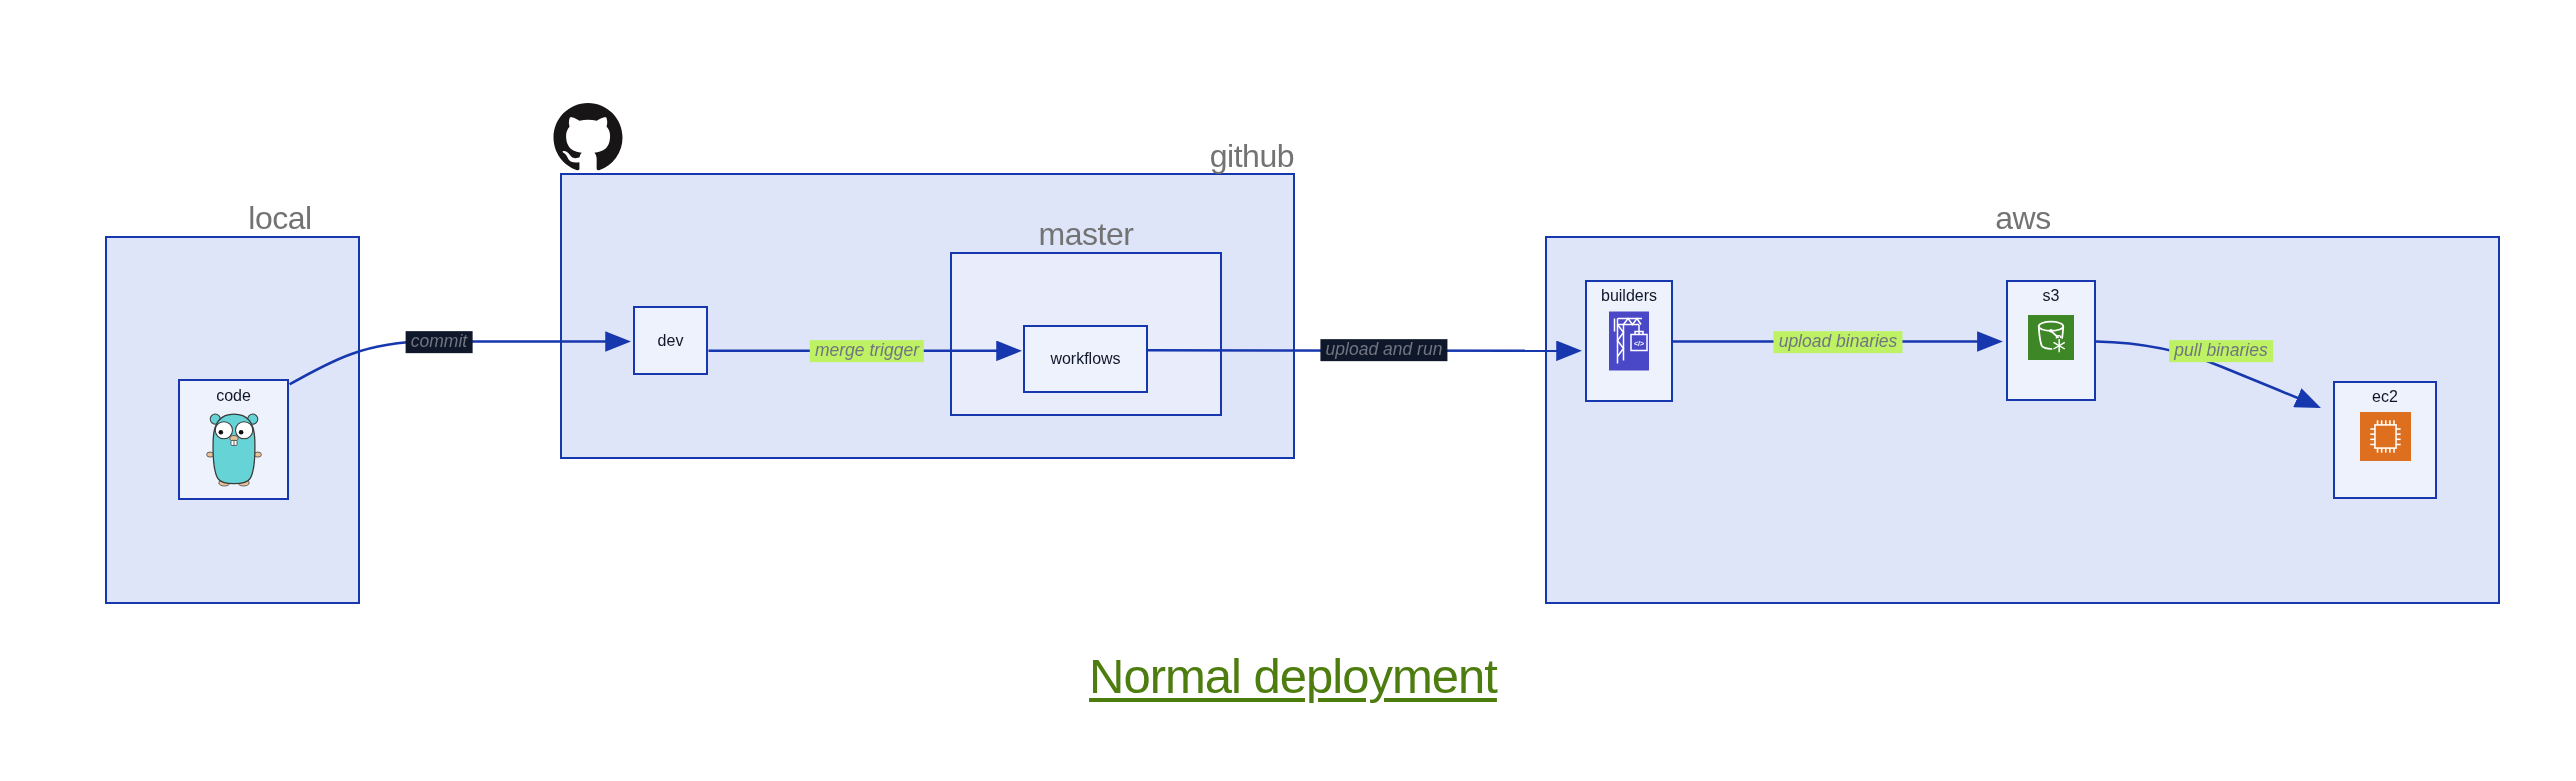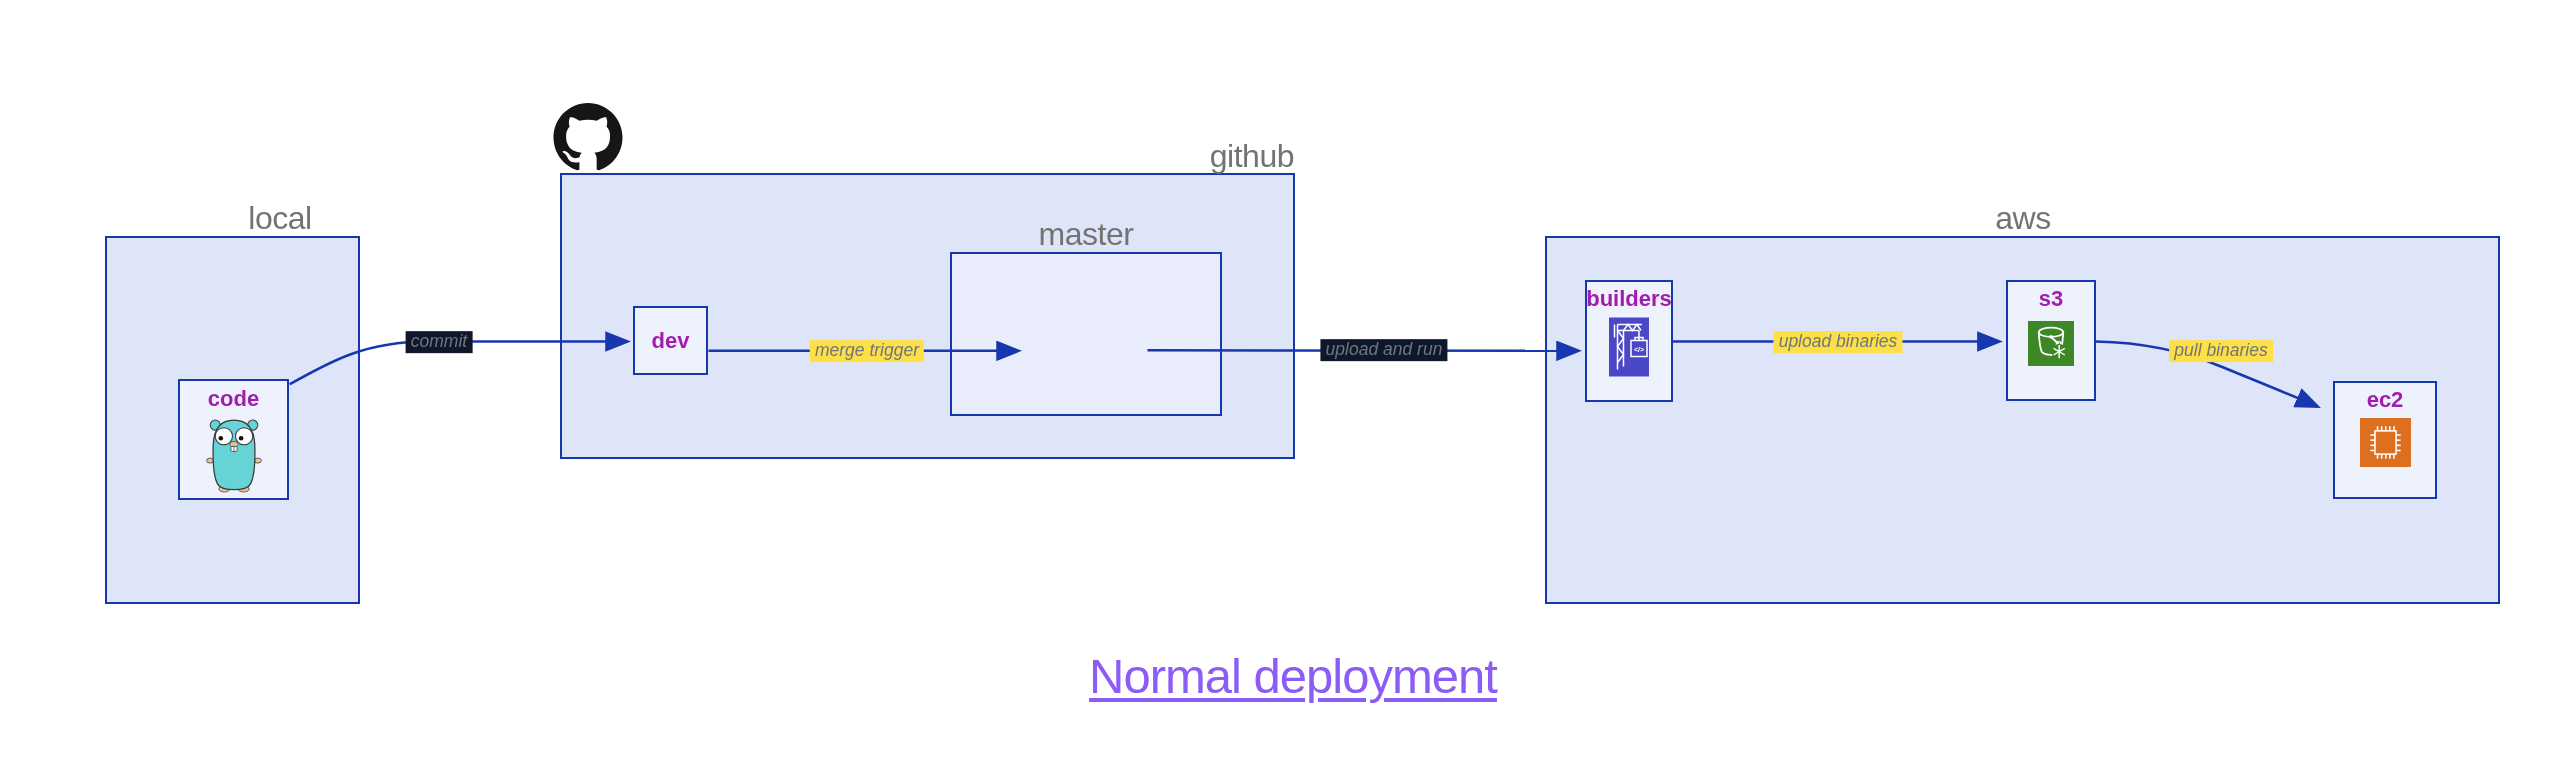--- a/index.html
+++ b/index.html
@@ -19,47 +19,47 @@
   }
   .lbl-local {left:232px; top:202px; transform:translateX(-50%);margin-left:48px;}
   .lbl-github{left:1294px;top:140px; transform:translateX(-100%);}
   .lbl-master{left:1086px;top:218px; transform:translateX(-50%);text-align:right;}
   .lbl-aws   {left:2023px;top:202px; transform:translateX(-50%);}
   
   .node{
     position:absolute;border:2.6px solid #1737ae;background:#eef2fc;box-sizing:border-box;
     display:flex;flex-direction:column;align-items:center;
   }
-  .node-label{color:#a21caf;font-weight:bold;font-size:22px;line-height:1;white-space:nowrap;}
+  .node-label{color:#0f172a;font-weight:normal;font-size:16px;line-height:1;white-space:nowrap;}
   .node-code     {left:178px; top:379px; width:111px;height:121px;padding-top:7.2px;}
   .node-dev      {left:633px;top:306px; width:75px;height:69px;justify-content:center;}
   .node-workflows{left:1023px;top:325px; width:125px;height:68px;justify-content:center;}
   .node-builders {left:1585px;top:280px; width:88px;height:122px;padding-top:6.2px;}
   .node-s3       {left:2006px;top:280px; width:90px;height:121px;padding-top:6.2px;}
   .node-ec2      {left:2333px;top:381px; width:104px;height:118px;padding-top:6.2px;}
   .node-icon{margin-top:7.2px;}
   
   .gh-logo{position:absolute;left:553px;top:103px;width:70px;height:69px;}
   
   .edges{position:absolute;left:0;top:0;z-index:3;pointer-events:none;}
   .edge-label{
     position:absolute;z-index:4;color:#70767f;font-style:italic;font-size:17.5px;
     line-height:1;padding:2.1px 5.2px;white-space:nowrap;transform:translate(-50%,-50%);
   }
   .bg-white{background:#0f172a;}
-  .bg-fill {background:#fde047;text-align:center;}
+  .bg-fill {background:#bef264;text-align:center;}
   .el-commit   {left:439px; top:342px;}
   .el-merge    {left:867px;top:351px;}
   .el-uploadrun{left:1384px;top:350px;}
   .el-uploadbin{left:1838px;top:342px;}
   .el-pullbin  {left:2221px;top:351px;}
   
   .diagram-title{
     position:absolute;left:1293px;top:648px;transform:translateX(-50%);
-    color:#8b5cf6;font-size:49px;letter-spacing:-1px;white-space:nowrap;
+    color:#4d7c0f;font-size:49px;letter-spacing:-1px;white-space:nowrap;
     text-decoration:underline;text-decoration-thickness:3.6px;text-underline-offset:5.2px;
   }
 </style>
 </head>
 <body>
 
 <div class="canvas">
 
   <div class="group group-local"></div>
   <div class="group group-github"></div>
@@ -96,20 +96,23 @@
         <rect x="49" y="58" width="12" height="10" rx="2" fill="#ffffff" stroke="#3a3a3a" stroke-width="1.5"></rect>
         <line x1="55" y1="58" x2="55" y2="68" stroke="#3a3a3a" stroke-width="1.5"></line>
       </svg>
     </div>
   </div>
 
   <div class="node node-dev">
     <div class="node-label">dev</div>
   </div>
 
+  <div class="node node-workflows">
+    <div class="node-label">workflows</div>
+  </div>
 
   <div class="node node-builders">
     <div class="node-label">builders</div>
     <div class="node-icon">
       <svg viewBox="0 0 80 118" width="40" height="60">
         <rect x="0" y="0" width="80" height="118" fill="#4b48c8"></rect>
         <g stroke="#ffffff" stroke-width="3" fill="none">
           <line x1="17" y1="14" x2="17" y2="104"></line>
           <line x1="29" y1="26" x2="29" y2="98"></line>
           <path d="M17,26 L29,42 L17,58 L29,74 L17,90"></path>

